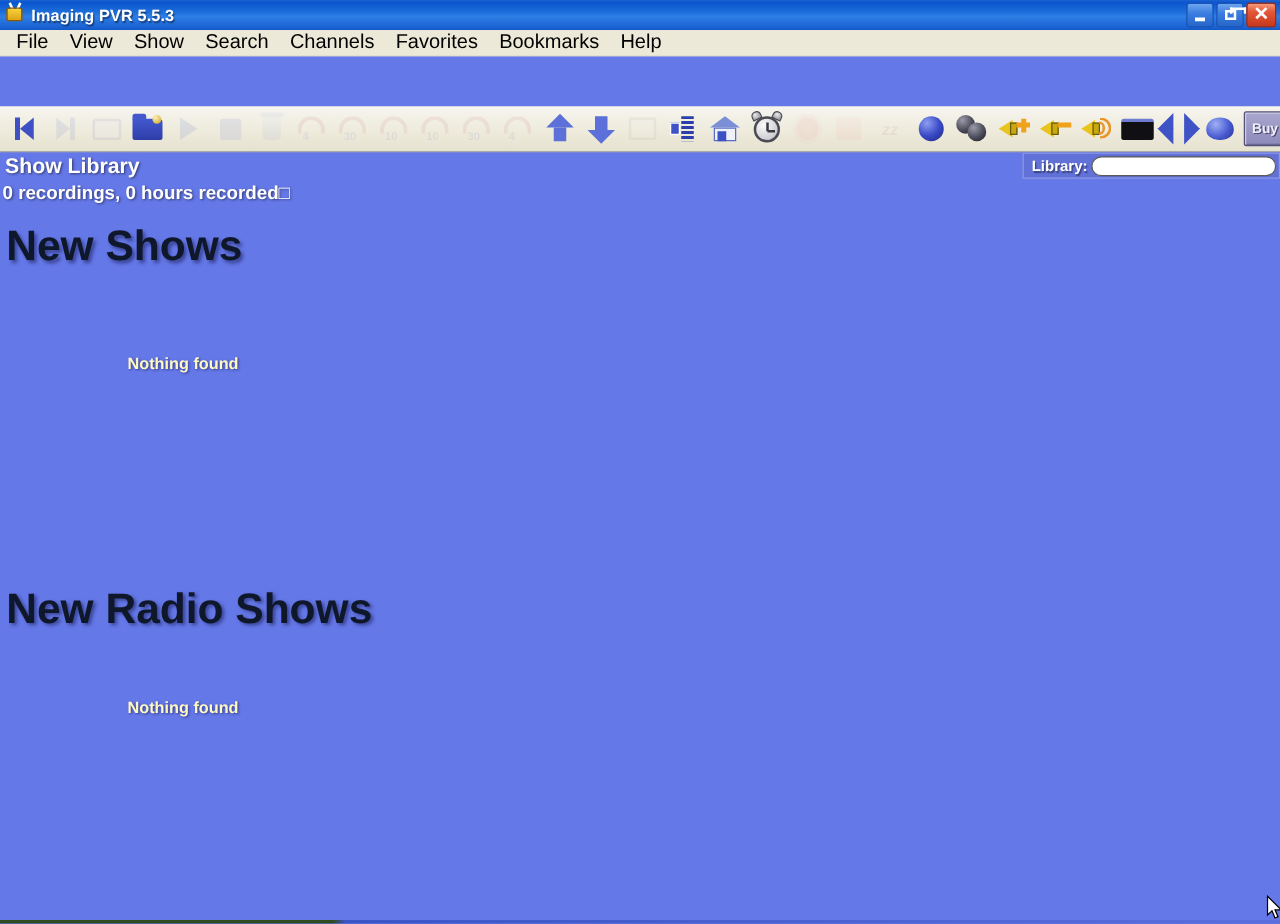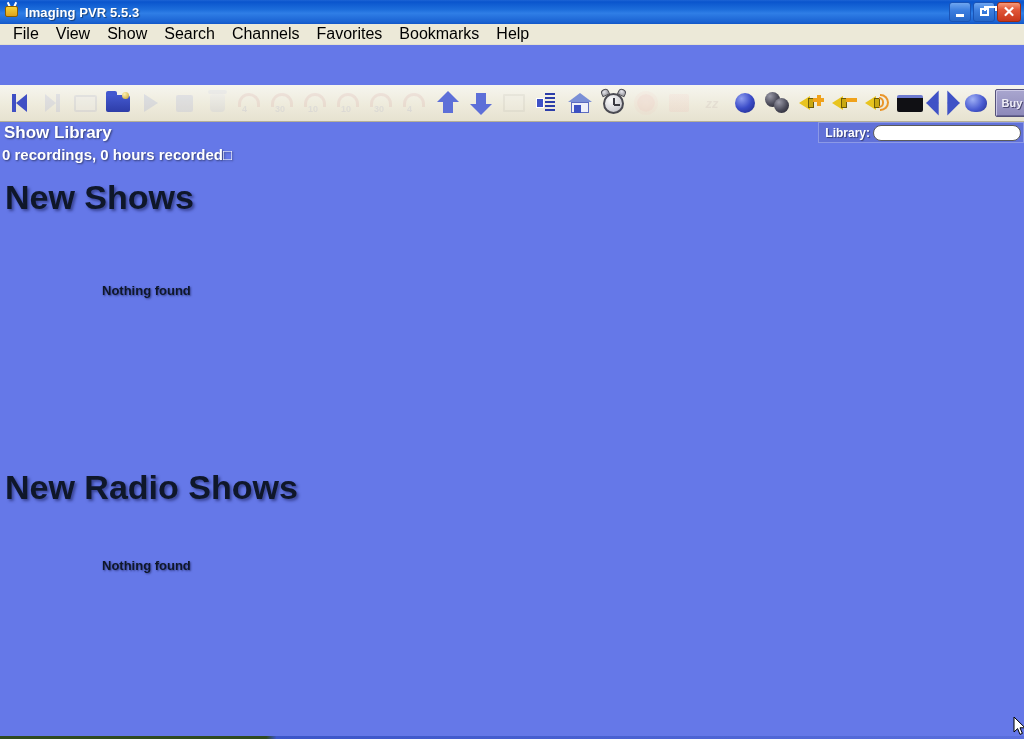--- a/index.html
+++ b/index.html
@@ -378,21 +378,21 @@
   }
   .sec-head {
     position: absolute; left: 5px;
     color: #0f172a; font-size: 34px; font-weight: bold;
     text-shadow: 2px 2px 3px rgba(20,26,80,.55);
     letter-spacing: 0px;
     white-space: nowrap;
   }
   .sec-empty {
     position: absolute; left: 102px;
-    color: #0f172a; font-size: 13px; font-weight: bold;
+    color: #fef9c3; font-size: 13px; font-weight: bold;
     text-shadow: 1px 1px 2px rgba(20,26,80,.6);
     white-space: nowrap;
   }
   #newShowsHead  { top: 56px; }
   #newShowsEmpty { top: 161px; }
   #radioHead     { top: 346px; }
   #radioEmpty    { top: 436px; }
 
   .bottom-edge {
     position: absolute; left: 0; bottom: 0;

